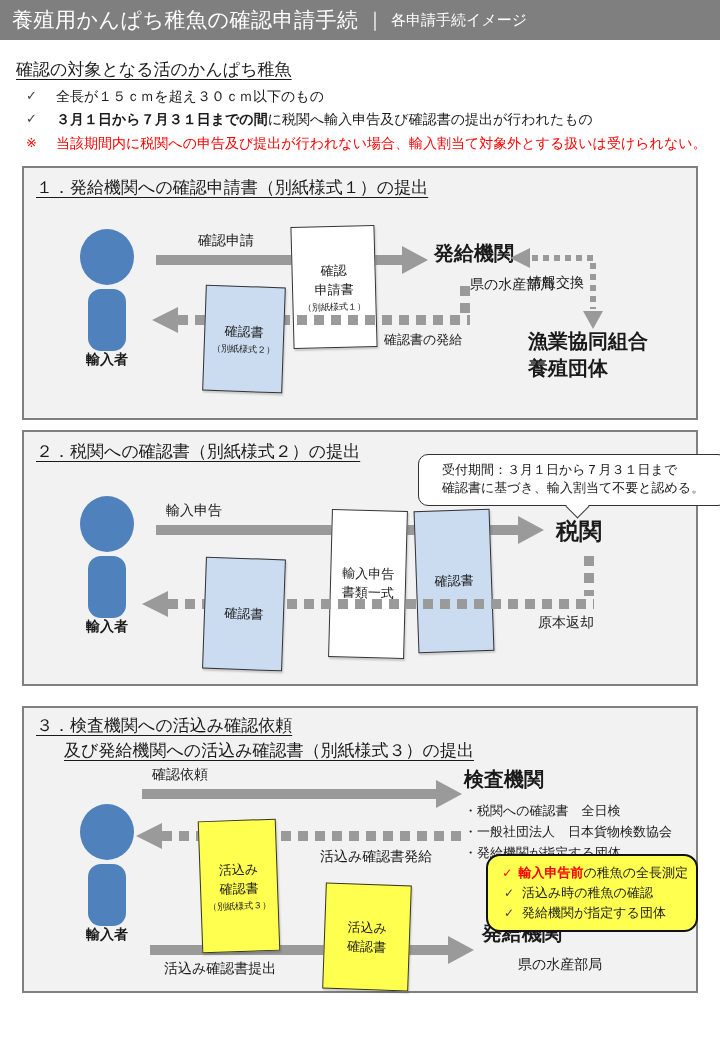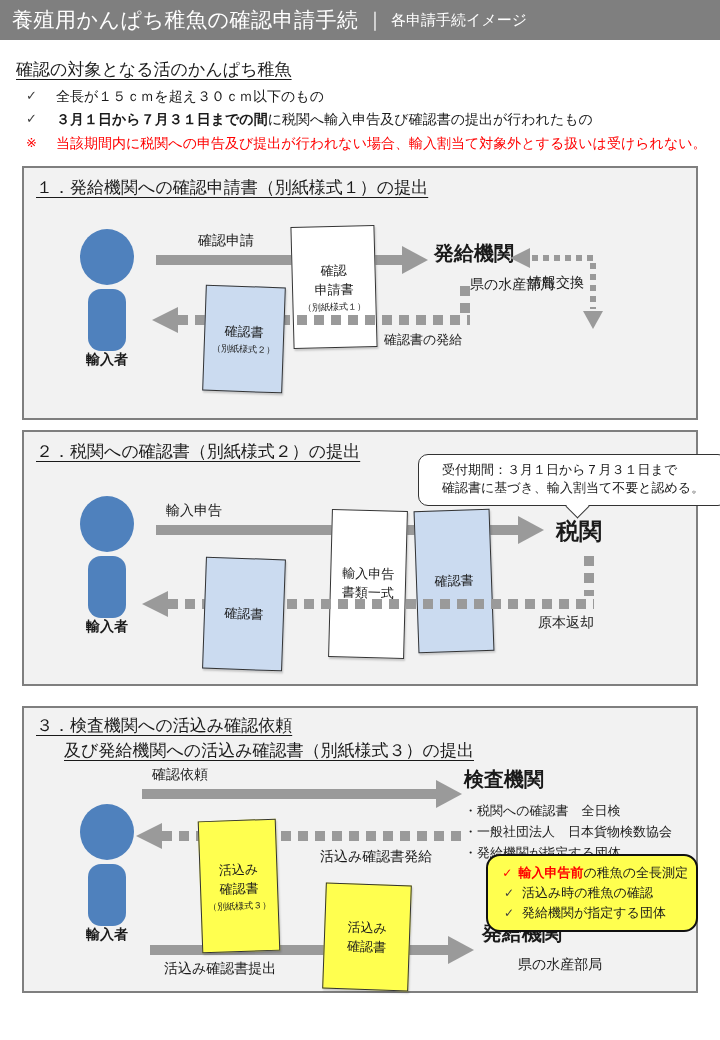--- a/index.html
+++ b/index.html
@@ -153,20 +153,24 @@
     <span>発給機関</span>
     <span class="sub">県の水産部局</span>
   </div>
 
   <div class="dot-head-l" style="left:486px;top:80px;"></div>
   <div class="dot-h" style="left:508px;top:87px;width:66px;"></div>
   <div class="dot-v" style="left:566px;top:95px;height:46px;"></div>
   <div class="dot-head-d" style="left:559px;top:143px;"></div>
   <div class="lbl" style="left:504px;top:106px;">情報交換</div>
 
+  <div class="big-name" style="left:504px;top:160px;">
+    <span>漁業協同組合</span><br>
+    <span>養殖団体</span>
+  </div>
 
   <div class="dash-v" style="left:436px;top:118px;height:28px;"></div>
   <div class="dash-arrow-l" style="left:128px;top:139px;width:318px;">
     <div class="head"></div>
       <div class="dash"></div>
   </div>
   <div class="lbl-13" style="left:360px;top:163px;">確認書の発給</div>
 
   <div class="doc blue z4" style="left:180px;top:118px;width:80px;height:106px;transform:rotate(2deg);">
     <div class="dl">確認書</div>

